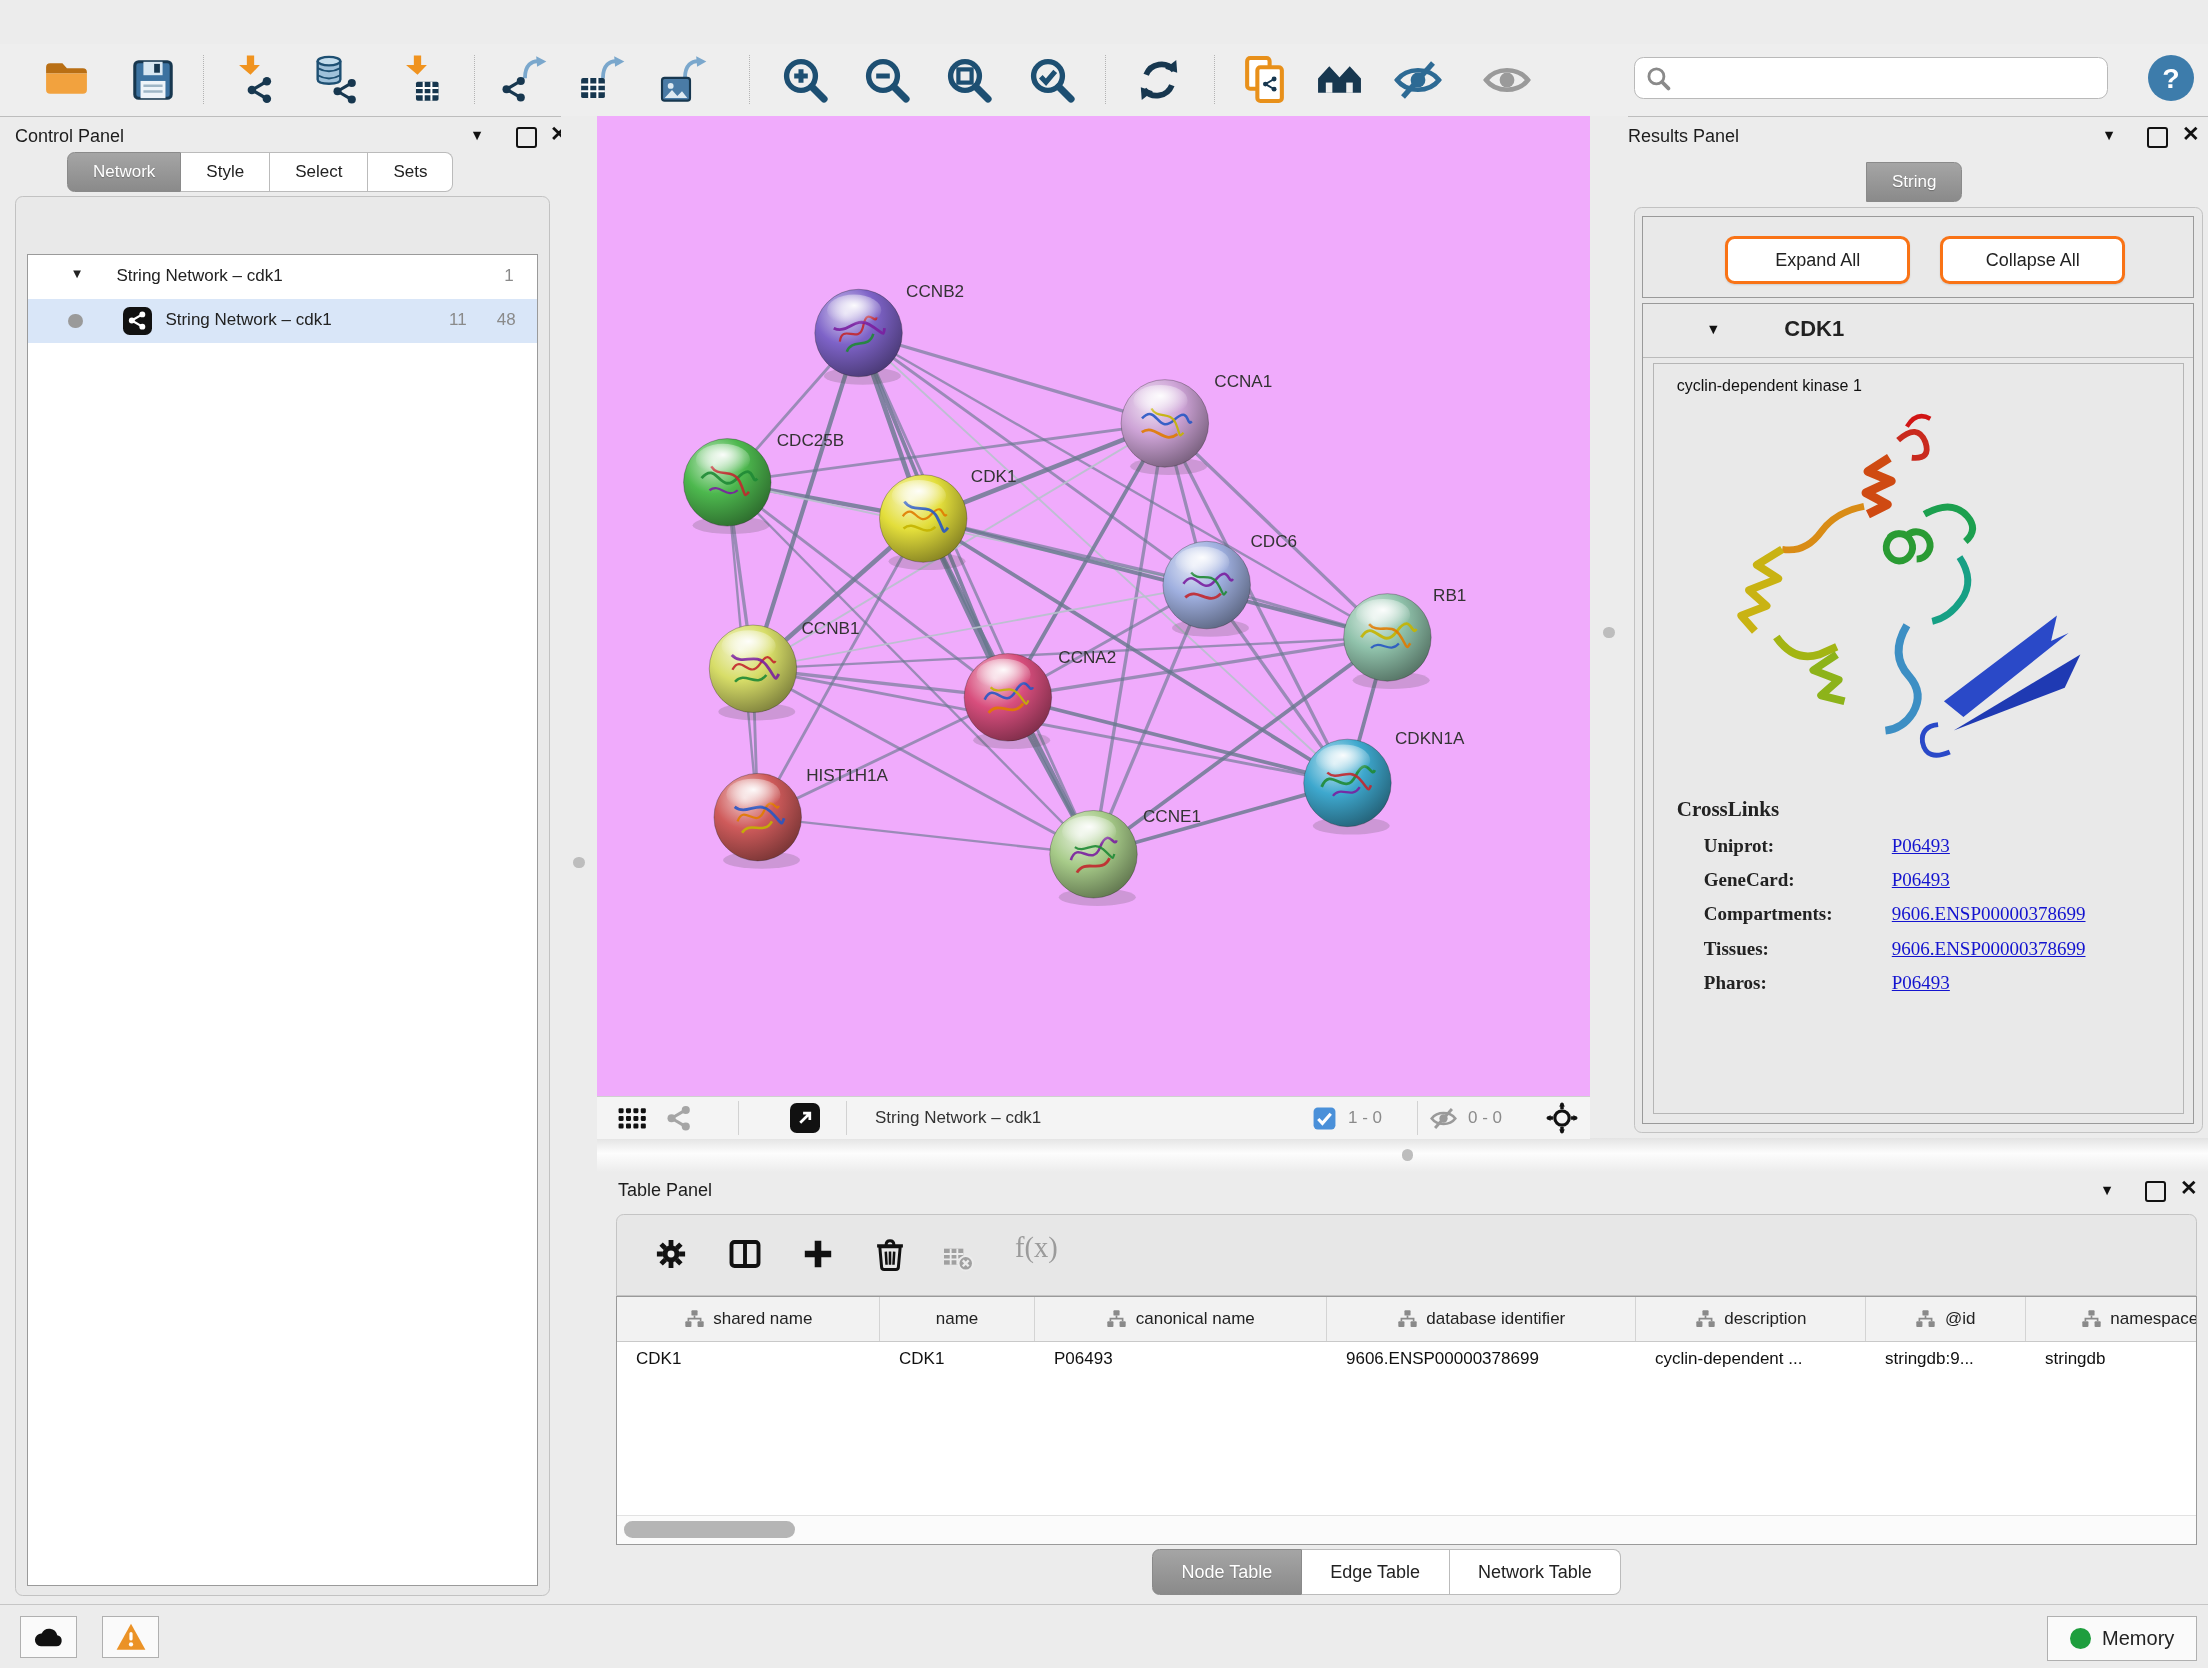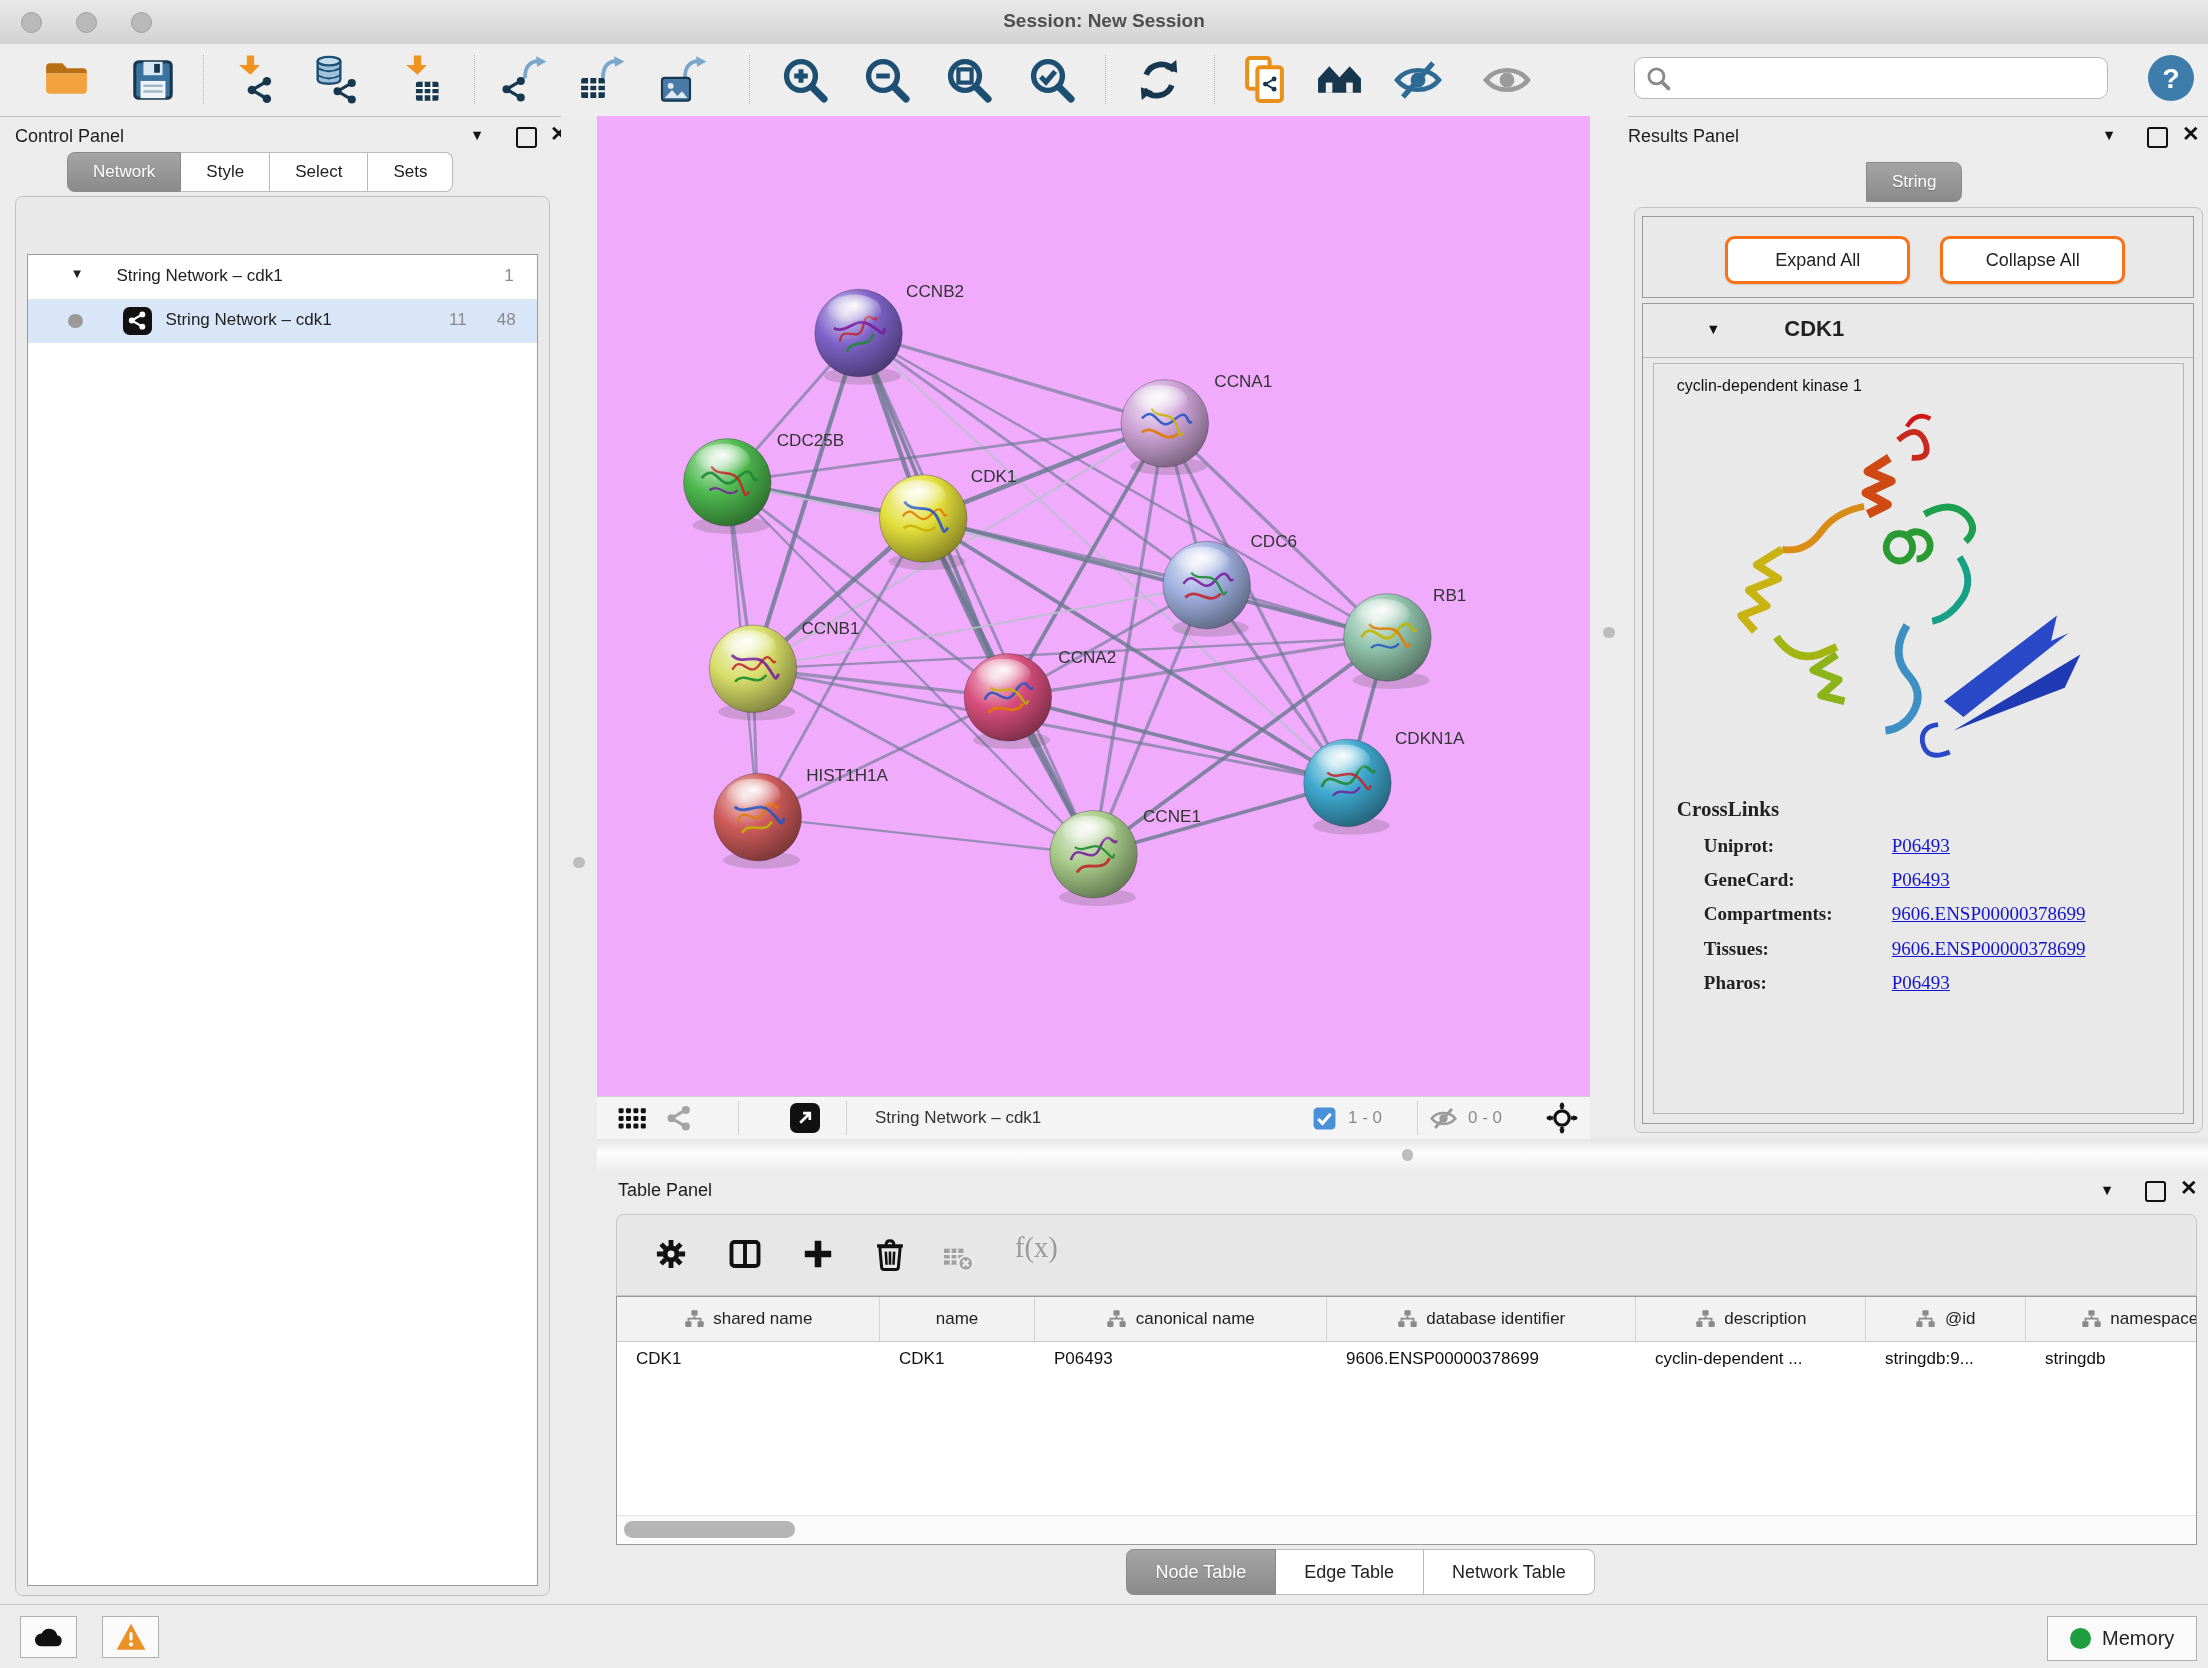--- a/index.html
+++ b/index.html
@@ -90,21 +90,21 @@
   #tbl{position:absolute;left:19px;top:124px;width:1581px;height:249px;background:#fff;
     border:1px solid #9a9a9a;box-sizing:border-box;overflow:hidden;}
   #tbl-head{display:flex;height:44px;background:#f2f2f2;border-bottom:1px solid #c9c9c9;}
   .th{display:flex;align-items:center;justify-content:center;gap:8.6px;border-right:1px solid #d4d4d4;
     font-size:17px;color:#222;box-sizing:border-box;flex:none;overflow:hidden;white-space:nowrap;}
   #tbl-row{display:flex;height:34px;align-items:center;}
   .td{font-size:17px;color:#101010;box-sizing:border-box;flex:none;overflow:hidden;
     white-space:nowrap;padding-left:19px;}
   #tbl-hscroll{position:absolute;left:0;right:0;bottom:0;height:28.5px;background:#fbfbfb;border-top:1px solid #e2e2e2;}
   #tbl-thumb{position:absolute;left:6.7px;top:5.7px;width:171px;height:17px;border-radius:8.6px;background:#b5b5b5;}
-  #tbl-tabs{position:absolute;left:529px;top:377px;}
+  #tbl-tabs{position:absolute;left:555px;top:377px;}
   #tbl-tabs .tab{font-size:18px;height:44px;line-height:44px;padding:0 28.5px;}
   
   #status-bar{position:absolute;left:0;top:1604px;width:2208px;height:65px;background:#ececec;border-top:1px solid #c6c6c6;}
   .sb-btn{position:absolute;top:11.4px;width:55px;height:40px;background:#fafafa;border:1.9px solid #b0b0b0;
     display:flex;align-items:center;justify-content:center;}
   #memory-btn{position:absolute;left:2047px;top:11.4px;width:148px;height:43px;background:#fafafa;
     border:1.9px solid #b0b0b0;display:flex;align-items:center;justify-content:center;gap:11.4px;font-size:20px;}
   #memory-dot{width:21px;height:21px;border-radius:50%;background:#1e9e3e;}
   .hidden-defs{position:absolute;width:0;height:0;overflow:hidden;}
 </style>
@@ -257,26 +257,20 @@
         <path d="M5 9.5 l7 -5 7 5 M5 17 l7 -5 7 5" stroke="currentColor" stroke-width="2.7" fill="none"></path>
       </symbol>
     <symbol id="s-extarrow" viewBox="0 0 24 24">
         <path d="M6.5 17.5 L16.5 7.5 M9.5 7.5 h7 v7" stroke="#fff" stroke-width="2.8" fill="none"></path>
       </symbol>
   </defs>
 </svg>
 
 <div id="app">
 
-  <div id="titlebar">
-    <span class="traffic" style="left:21px"></span>
-    <span class="traffic" style="left:76px"></span>
-    <span class="traffic" style="left:131px"></span>
-    <div id="title-text">Session: New Session</div>
-  </div>
 
   <div id="toolbar">
     <div class="tb-btn" style="left:40px">
       <svg width="49" height="49" style="left:1.9px;top:1.9px" viewBox="0 0 52 52">
           <use href="#s-folder"></use>
         </svg>
       </div>
     <div class="tb-btn" style="left:126px">
       <svg width="46" height="46" style="left:3.8px;top:3.8px" viewBox="0 0 48 48">
           <use href="#s-floppy"></use>

